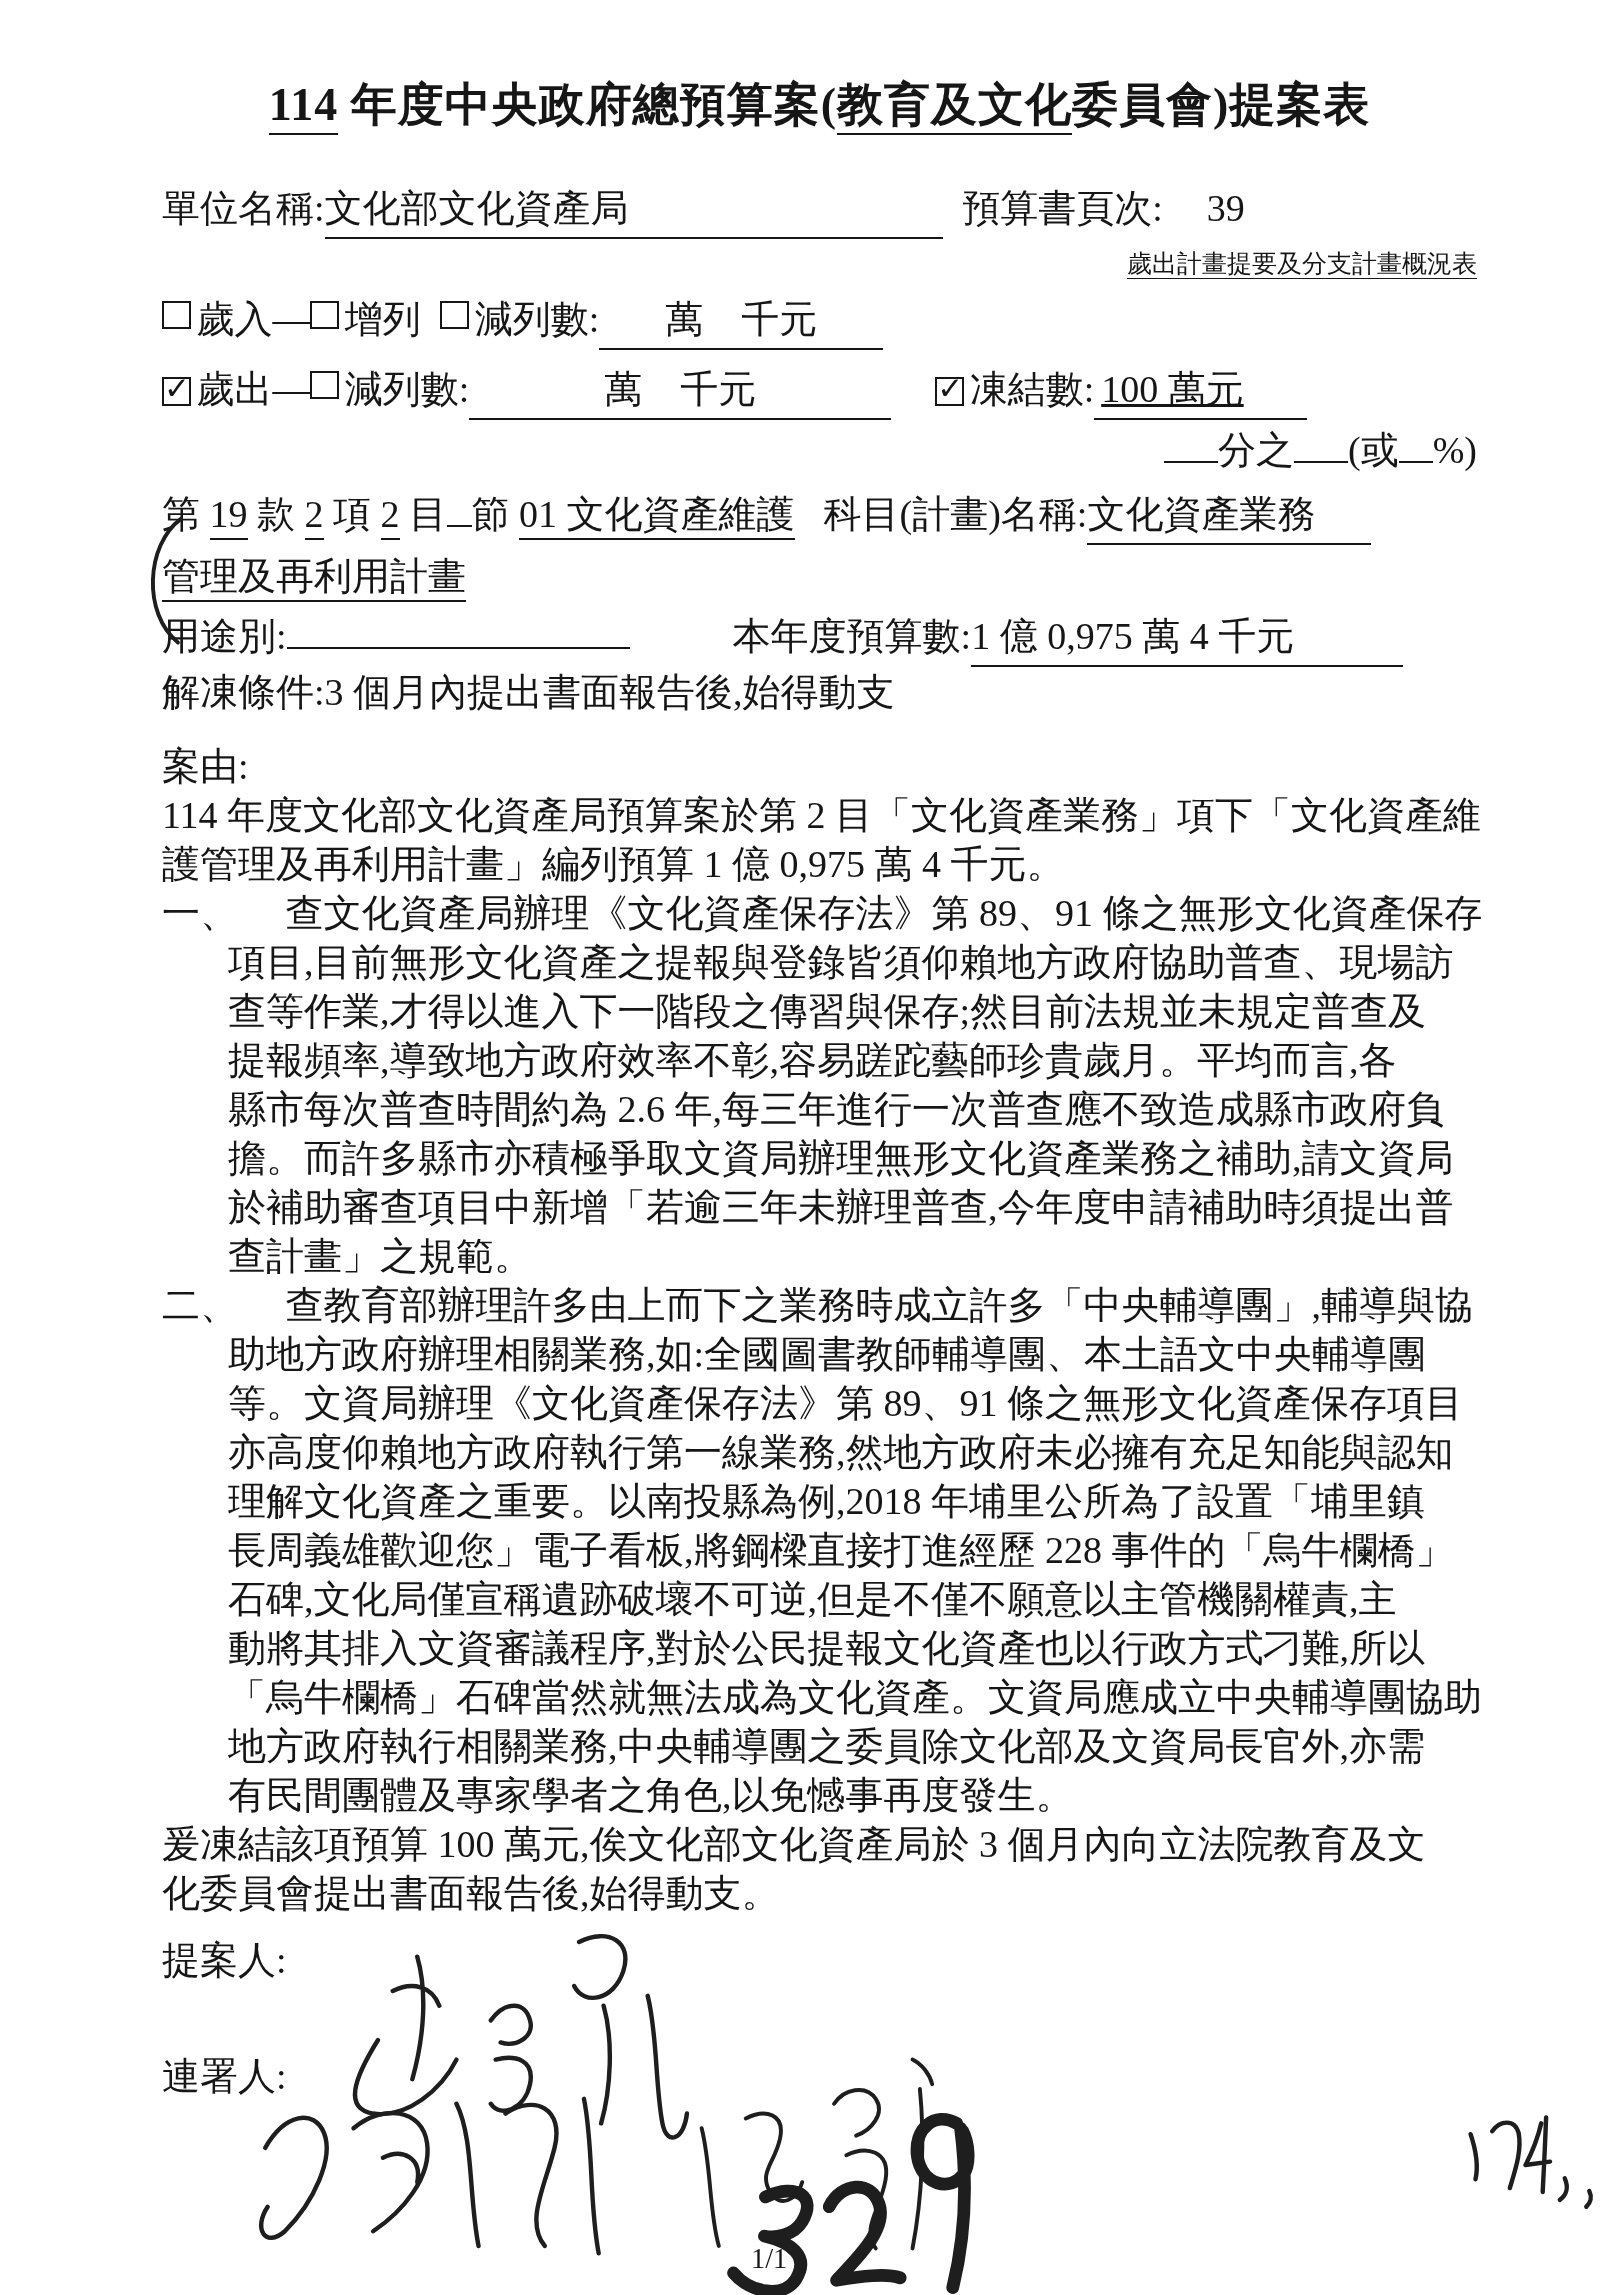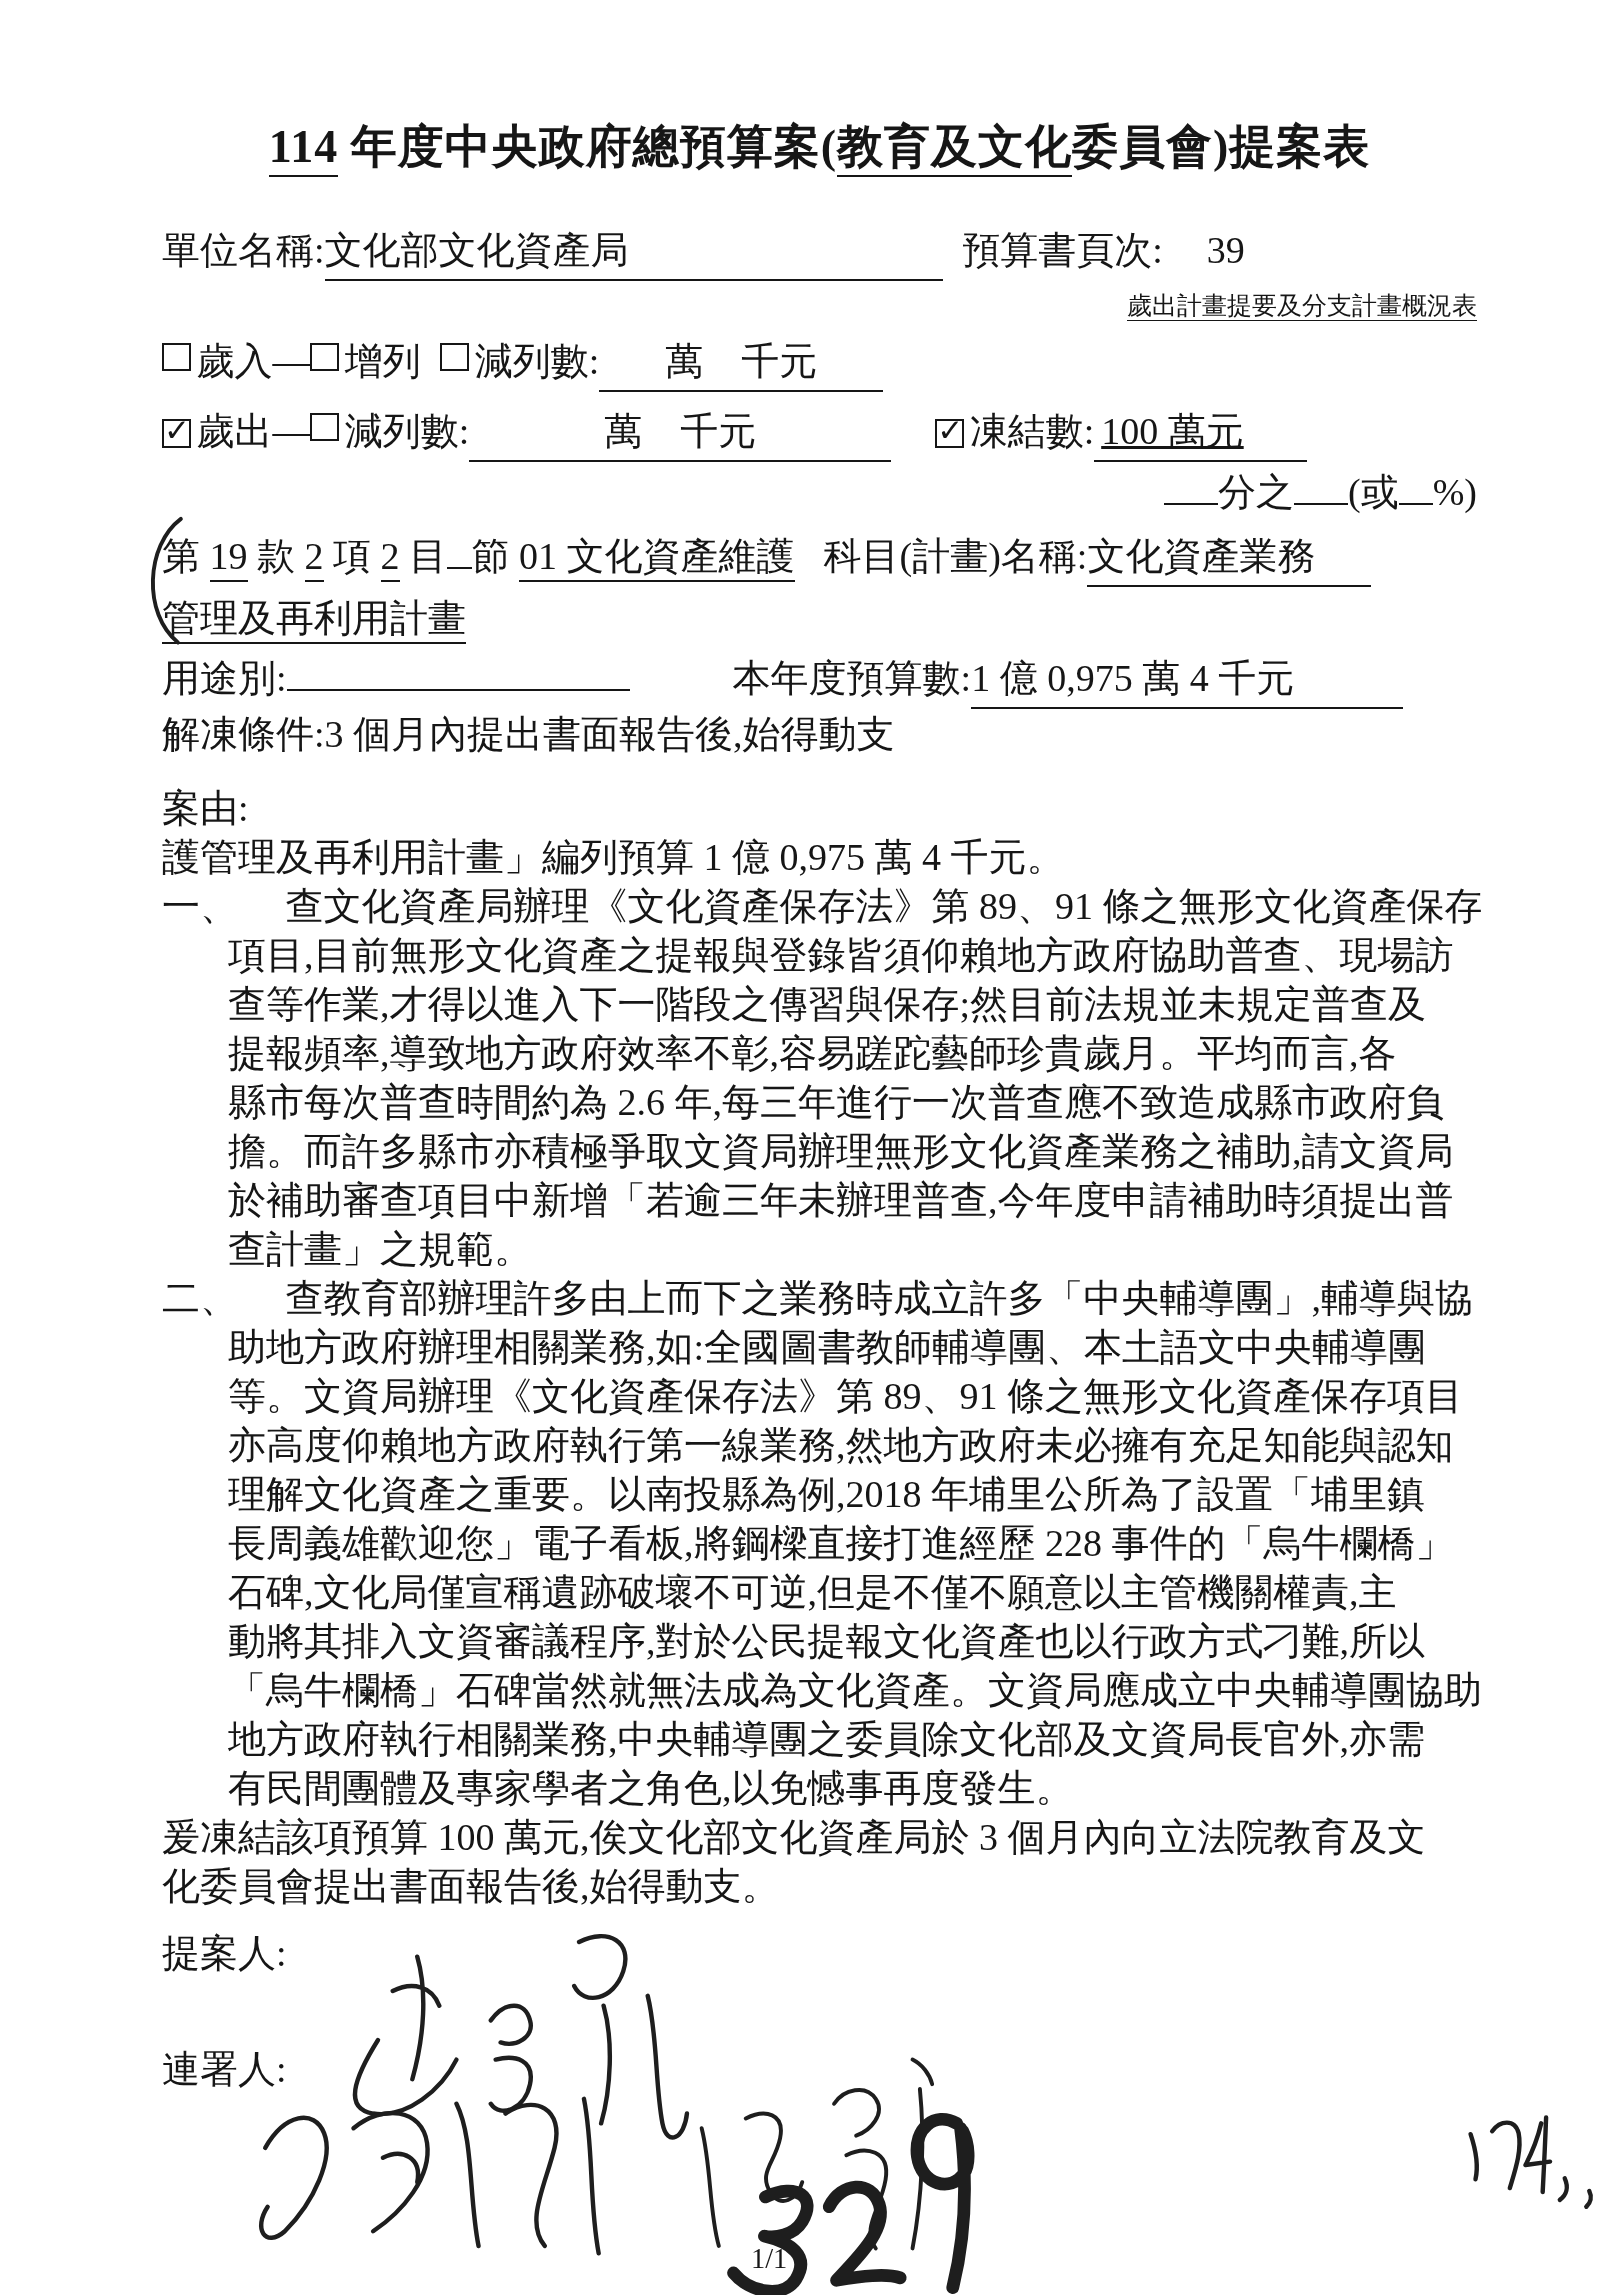--- a/index.html
+++ b/index.html
@@ -1,18 +1,18 @@
 <!DOCTYPE html>
 <html style="font-size:7.8px"><head>
 <meta charset="utf-8">
 <style>
   html,body{margin:0;padding:0;background:#e8e8e8;}
   .page{position:relative;width:1624px;height:2295px;background:#ffffff;color:#161616;
         font-family:"Liberation Serif","DejaVu Serif",serif;overflow:hidden;}
-  .content{padding:116px 147px 0 162px;}
+  .content{padding:74px 147px 0 162px;}
   .title{font-size:46px;font-weight:bold;text-align:center;white-space:nowrap;letter-spacing:1px;}
   .u{border-bottom:2.9px solid #161616;padding-bottom:2.9px;}
   .row{font-size:38px;white-space:nowrap;}
   .row-unit{margin-top:47px;}
   .subnote{font-size:25px;text-align:right;margin-top:7.8px;}
   .subnote .u{border-bottom-width:1.5px;padding-bottom:1px;}
   .row-rev{margin-top:14.7px;}
   .row-exp{margin-top:13.7px;}
   .row-frac{margin-top:4.9px;text-align:right;}
   .row-item{margin-top:13.7px;}
@@ -62,20 +62,21 @@
     <div class="row row-item"><span>第</span> <span class="u">19</span> <span>款</span> <span class="u">2</span> <span>項</span> <span class="u">2</span> <span>目</span><span class="bl w50"></span><span>節</span> <span class="u">01 文化資產維護</span><span class="gap60"></span><span>科目(計畫)名稱:</span><span class="uv uw580">文化資產業務</span></div>
 
     <div class="row row-item2"><span class="u">管理及再利用計畫</span></div>
 
     <div class="row row-usage"><span>用途別:</span><span class="bl w700"></span><span class="gap210"></span><span>本年度預算數:</span><span class="uv uw880">1 億 0,975 萬 4 千元</span></div>
 
     <div class="row row-unfreeze">解凍條件:3 個月內提出書面報告後,始得動支</div>
 
     <div class="body-text">
         <div class="bline">案由:</div>
+        <div class="bline">114 年度文化部文化資產局預算案於第 2 目「文化資產業務」項下「文化資產維</div>
         <div class="bline">護管理及再利用計畫」編列預算 1 億 0,975 萬 4 千元。</div>
         <div class="bline">一、　 查文化資產局辦理《文化資產保存法》第 89、91 條之無形文化資產保存</div>
         <div class="bline ind1">項目,目前無形文化資產之提報與登錄皆須仰賴地方政府協助普查、現場訪</div>
         <div class="bline ind1">查等作業,才得以進入下一階段之傳習與保存;然目前法規並未規定普查及</div>
         <div class="bline ind1">提報頻率,導致地方政府效率不彰,容易蹉跎藝師珍貴歲月。平均而言,各</div>
         <div class="bline ind1">縣市每次普查時間約為 2.6 年,每三年進行一次普查應不致造成縣市政府負</div>
         <div class="bline ind1">擔。而許多縣市亦積極爭取文資局辦理無形文化資產業務之補助,請文資局</div>
         <div class="bline ind1">於補助審查項目中新增「若逾三年未辦理普查,今年度申請補助時須提出普</div>
         <div class="bline ind1">查計畫」之規範。</div>
         <div class="bline">二、　 查教育部辦理許多由上而下之業務時成立許多「中央輔導團」,輔導與協</div>

